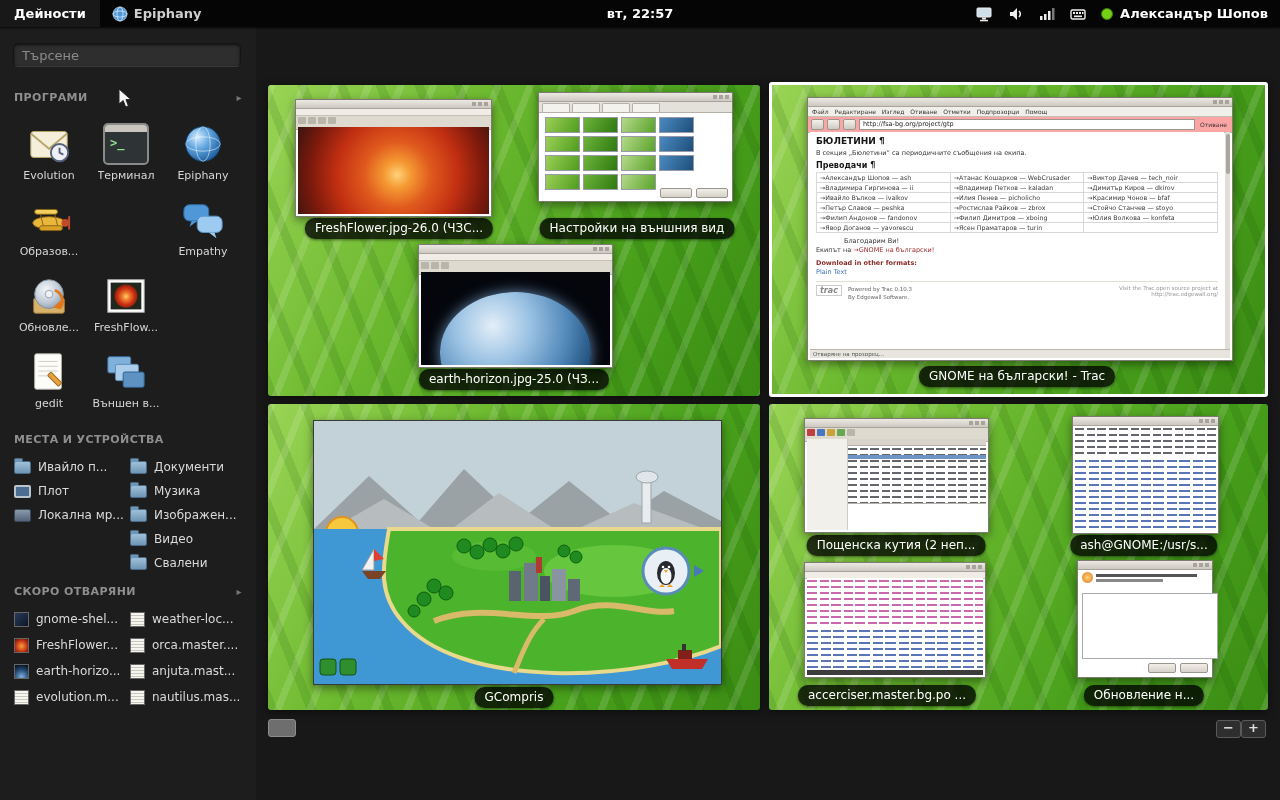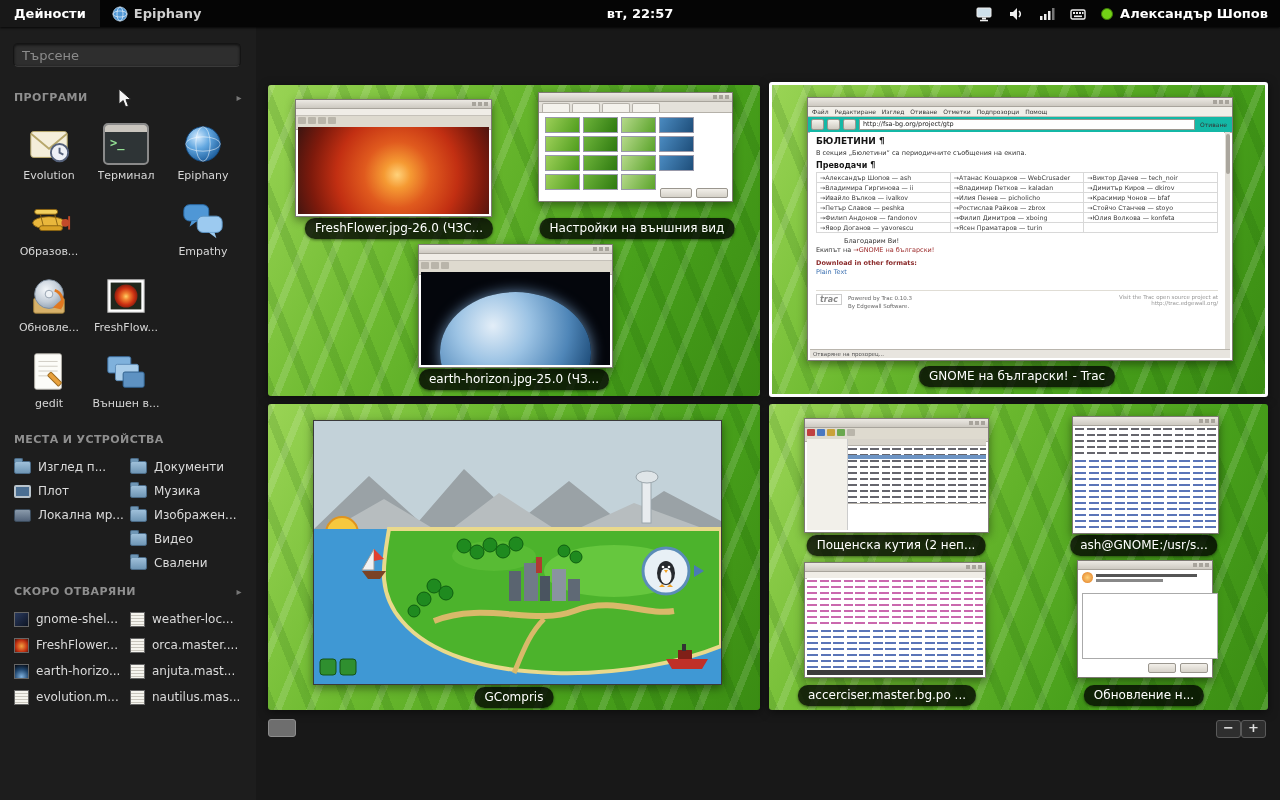--- a/index.html
+++ b/index.html
@@ -91,40 +91,40 @@
   .wp:nth-child(4n+1){background:linear-gradient(120deg,#9ccf58,#4f9d1d);}
   .wp:nth-child(4n+2){background:linear-gradient(120deg,#6db33a,#2e7a10);}
   .wp:nth-child(4n+3){background:linear-gradient(120deg,#b5d98a,#5aa32a);}
   .wp:nth-child(4n){background:linear-gradient(120deg,#4a8ac0,#1e4e7a);}
   .btnbar{position:absolute;bottom:3px;right:4px;display:flex;gap:4px;}
   .gbtn{width:30px;height:8px;background:linear-gradient(#f2efe9,#d6d2c9);border:1px solid #9a968e;border-radius:2px;}
 
   
   .tr-menu{height:9px;background:#f1efe9;border-bottom:1px solid #c5c1b9;font-size:6px;color:#333;
     display:flex;gap:6px;padding:0 4px;align-items:center;}
-  .tr-toolbar{height:15px;background:#14b8a6;border-bottom:1px solid #b9b5ad;display:flex;align-items:center;gap:3px;padding:0 3px;}
+  .tr-toolbar{height:15px;background:#fca5a5;border-bottom:1px solid #b9b5ad;display:flex;align-items:center;gap:3px;padding:0 3px;}
   .navbtn{width:11px;height:9px;background:linear-gradient(#f4f2ec,#cfcbc2);border:1px solid #9a968e;border-radius:2px;flex:none;}
   .addr{flex:1;height:9px;background:#fff;border:1px solid #9a968e;font-size:6.5px;color:#222;
     line-height:9px;padding:0 3px;white-space:nowrap;overflow:hidden;}
   .gobtn{font-size:6px;color:#333;padding:0 2px;white-space:nowrap;}
   .tr-page{position:absolute;top:34px;bottom:11px;left:2px;right:8px;background:#fff;overflow:hidden;padding:3px 6px;}
   .tr-scroll{position:absolute;top:34px;bottom:11px;right:2px;width:5px;background:#e2dfd8;}
   .tr-scroll::before{content:"";position:absolute;top:2px;left:0.5px;width:4px;height:40px;background:#aaa69d;border-radius:2px;}
   .tr-h1{font-size:9px;font-weight:bold;color:#151515;margin:1px 0 3px;}
   .tr-p{font-size:6.5px;color:#333;margin:0 0 4px;}
   .tr-h2{font-size:8px;font-weight:bold;color:#151515;margin:2px 0 2px;}
   .trtable{border-collapse:collapse;table-layout:fixed;width:100%;margin:1px 0 4px;}
   .trtable td{border:1px solid #d8d8d8;font-size:6.3px;color:#3a3a3a;padding:1px 3px;
     white-space:nowrap;overflow:hidden;width:33.3%;}
   .tr-thanks{font-size:6.5px;color:#333;margin:3px 0 1px;padding-left:28px;}
   .tr-team{font-size:6.5px;margin:0 0 5px;}
   .tr-team .pfx{color:#333;}
   .tr-team .lnk{color:#9c2a2a;}
   .tr-dl-h{font-size:6.5px;font-weight:bold;color:#8a2a2a;margin:4px 0 1px;}
-  .tr-dl-link{font-size:6.5px;color:#3a6fb0;margin:0 0 14px;}
+  .tr-dl-link{font-size:6.5px;color:#3a6fb0;margin:0 0 5px;}
   .tr-footer{display:flex;align-items:flex-start;gap:6px;border-top:1px solid #e0ddd5;padding-top:3px;margin-top:3px;}
   .tr-logo{font-size:8px;font-weight:bold;font-style:italic;color:#888;border:1px solid #ccc;padding:0 3px;flex:none;}
   .tr-powered{font-size:5.5px;color:#666;line-height:1.5;}
   .tr-visit{margin-left:auto;font-size:5.5px;color:#999;text-align:right;width:135px;}
   .tr-status{position:absolute;bottom:2px;left:2px;right:2px;height:8px;background:#e8e5df;
     border-top:1px solid #b9b5ad;font-size:5.5px;color:#555;padding:0 3px;line-height:8px;overflow:hidden;}
 
   
   .tl{width:100%;}
   .tl-dark{background-image:
@@ -366,21 +366,21 @@
       </div>
       <div class="app-label">Външен в...</div>
     </div>
 
     <div class="sec-h" style="top:406px">
       <span>МЕСТА И УСТРОЙСТВА</span>
     </div>
 
     <div class="place-item" style="left:14px;top:430px">
       <span class="fold"></span>
-      <span class="place-label">Изглед п...</span>
+      <span class="place-label">Ивайло п...</span>
     </div>
     <div class="place-item" style="left:130px;top:430px">
       <span class="fold"></span>
       <span class="place-label">Документи</span>
     </div>
     <div class="place-item" style="left:14px;top:454px">
       <span class="mon16"></span>
       <span class="place-label">Плот</span>
     </div>
     <div class="place-item" style="left:130px;top:454px">

